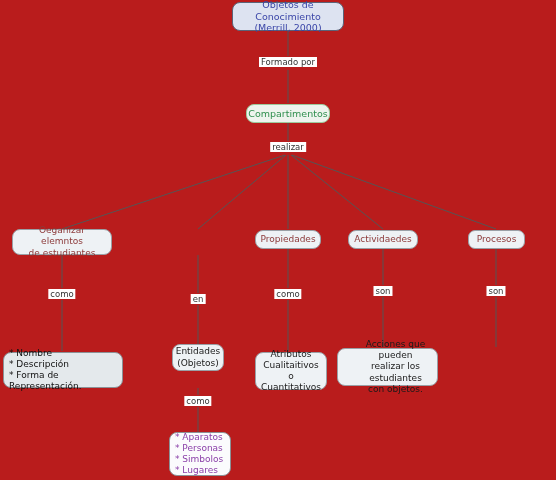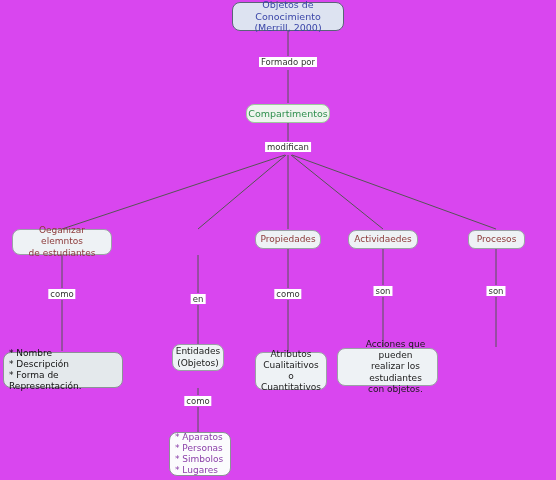--- a/index.html
+++ b/index.html
@@ -4,21 +4,21 @@
 <style>
   html, body {
     margin: 0;
     padding: 0;
     background: #ffffff;
   }
   #canvas {
     position: relative;
     width: 556px;
     height: 480px;
-    background: #d946ef;
+    background: #b91c1c;
     font-family: "DejaVu Sans", "Liberation Sans", sans-serif;
     overflow: hidden;
   }
   #edges {
     position: absolute;
     left: 0;
     top: 0;
     width: 556px;
     height: 480px;
     pointer-events: none;
@@ -121,21 +121,21 @@
     </g>
   </svg>
 
   <div class="node title" style="left:232px; top:2px; width:112px; height:29px;">Objetos de Conocimiento
 (Merrill, 2000)</div>
 
   <div class="edge-label" style="left:288px; top:57px;">Formado por</div>
 
   <div class="node compart" style="left:246px; top:104px; width:84px; height:19px;">Compartimentos</div>
 
-  <div class="edge-label" style="left:288px; top:142px;">modifican</div>
+  <div class="edge-label" style="left:288px; top:142px;">realizar</div>
 
   <div class="node" style="left:12px; top:229px; width:100px; height:26px;">Oeganizar elemntos
 de estudiantes</div>
 
 
   <div class="node" style="left:255px; top:230px; width:66px; height:19px;">Propiedades</div>
 
   <div class="node" style="left:348px; top:230px; width:70px; height:19px;">Actividaedes</div>
 
   <div class="node" style="left:468px; top:230px; width:57px; height:19px;border-radius:7px;">Procesos</div>

